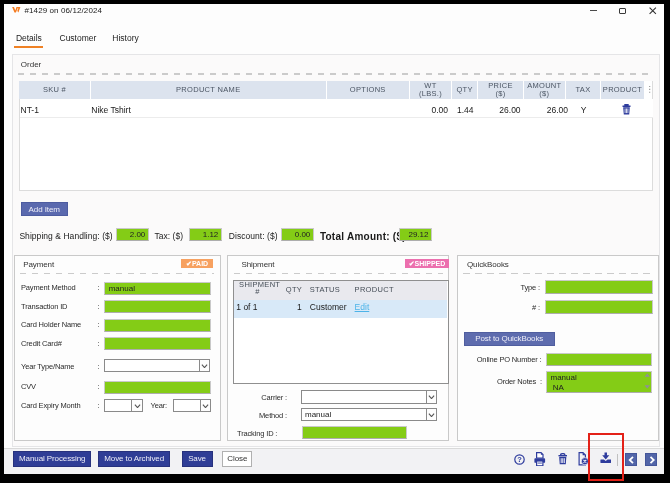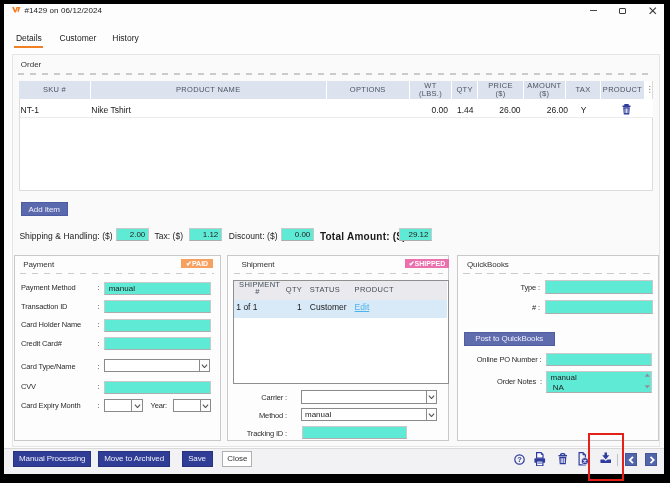--- a/index.html
+++ b/index.html
@@ -1,20 +1,20 @@
 <!DOCTYPE html>
 <html><head>
 <meta charset="utf-8">
 <style>
 * { margin:0; padding:0; box-sizing:border-box; }
 html,body { width:670px; height:483px; background:#000; font-family:"Liberation Sans",sans-serif; position:relative; overflow:hidden; }
 .abs { position:absolute; }
 .win { position:absolute; left:4px; top:3.5px; width:660px; height:470.5px; background:#fdfdfd; }
 .lbl { position:absolute; font-size:7.5px; letter-spacing:-0.15px; color:#2b2b2b; white-space:nowrap; }
-.inp { position:absolute; background:#5eead4; border:1px solid #c9c9c9; border-bottom-color:#adadad; font-size:8px; color:#222; }
+.inp { position:absolute; background:#84cc16; border:1px solid #c9c9c9; border-bottom-color:#adadad; font-size:8px; color:#222; }
 .sel { position:absolute; background:#fff; border:1px solid #8a8a8a; font-size:8px; color:#222; }
 .sel-arrow { position:absolute; right:0; top:0; bottom:0; width:10.5px; border-left:1px solid #8a8a8a; background:#fdfdfd; }
 .sel-arrow svg { position:absolute; left:1.5px; top:50%; margin-top:-2px; }
 .dash { position:absolute; height:1.5px; background:repeating-linear-gradient(90deg,#cbcbcb 0 6.5px,transparent 6.5px 12px); }
 .box { position:absolute; top:255px; height:186px; background:#fdfdfd; border:1px solid #c9c9c9; }
 .boxtitle { position:absolute; font-size:8px; color:#333; letter-spacing:-0.1px; }
 .badge { position:absolute; top:258.7px; height:9.8px; font-size:7px; font-weight:bold; color:#fff; text-align:center; line-height:10.5px; }
 .btn-blue { position:absolute; background:#2f3d96; color:#eeeef8; font-size:8px; text-align:center; border:1px solid #27317d; letter-spacing:-0.1px; }
 .navbtn { position:absolute; width:11.5px; height:13.5px; background:#5265a8; border:1px solid #44569a; }
 .footer { position:absolute; left:4px; top:447.5px; width:660px; height:26.5px; background:#f2f2f4; border-top:1px solid #d9d9d9; }
@@ -93,21 +93,21 @@
 <div class="inp" style="left:103.7px;top:281.5px;width:107px;height:13px;padding-left:4px;line-height:12px">manual</div>
 <span class="lbl" style="left:21px;top:301.7px">Transaction ID</span>
 <span class="lbl" style="left:97.5px;top:301.7px">:</span>
 <div class="inp" style="left:103.7px;top:300px;width:107px;height:13px"></div>
 <span class="lbl" style="left:21px;top:320.2px">Card Holder Name</span>
 <span class="lbl" style="left:97.5px;top:320.2px">:</span>
 <div class="inp" style="left:103.7px;top:318.5px;width:107px;height:13px"></div>
 <span class="lbl" style="left:21px;top:338.7px">Credit Card#</span>
 <span class="lbl" style="left:97.5px;top:338.7px">:</span>
 <div class="inp" style="left:103.7px;top:337px;width:107px;height:13px"></div>
-<span class="lbl" style="left:21px;top:361.5px">Card Type/Name</span>
+<span class="lbl" style="left:21px;top:361.5px">Year Type/Name</span>
 <span class="lbl" style="left:97.5px;top:361.5px">:</span>
 <div class="sel" style="left:103.7px;top:359.4px;width:106.5px;height:13px">
   <div class="sel-arrow">
       <svg width="7" height="4.5" viewBox="0 0 7 4.5">
         <path d="M0.9,0.6 L3.5,3.6 L6.1,0.6" stroke="#555" stroke-width="1.1" fill="none"></path>
       </svg>
     </div>
 </div>
 <span class="lbl" style="left:21px;top:382.4px">CVV</span>
 <span class="lbl" style="left:97.5px;top:382.4px">:</span>
@@ -154,21 +154,21 @@
     </div>
 </div>
 <span class="lbl" style="left:237px;top:411px;width:50px;text-align:right">Method :</span>
 <div class="sel" style="left:301px;top:407.8px;width:136px;height:13.7px;padding-left:3px;line-height:12.5px">manual
   <div class="sel-arrow">
       <svg width="7" height="4.5" viewBox="0 0 7 4.5">
         <path d="M0.9,0.6 L3.5,3.6 L6.1,0.6" stroke="#555" stroke-width="1.1" fill="none"></path>
       </svg>
     </div>
 </div>
-<span class="lbl" style="left:237px;top:428.5px;width:50px;text-align:right">Tracking ID :</span>
+<span class="lbl" style="left:237px;top:428.5px;width:50px;">Tracking ID :</span>
 <div class="inp" style="left:301.7px;top:425.5px;width:105px;height:13px"></div>
 
 <div class="box" style="left:456.8px;width:202.2px"></div>
 <span class="boxtitle" style="left:467px;top:260.3px">QuickBooks</span>
 <div class="dash" style="left:463px;top:272.5px;width:189px"></div>
 <span class="lbl" style="left:480px;top:282.5px;width:60px;text-align:right">Type :</span>
 <div class="inp" style="left:544.6px;top:279.8px;width:108.7px;height:14px"></div>
 <span class="lbl" style="left:480px;top:302.5px;width:60px;text-align:right"># :</span>
 <div class="inp" style="left:544.6px;top:299.7px;width:108.7px;height:14px"></div>
 <div class="btn-blue" style="left:464px;top:332px;width:90.5px;height:13.5px;background:#5e6cae;border-color:#505e9f;line-height:12.5px">Post to QuickBooks</div>

